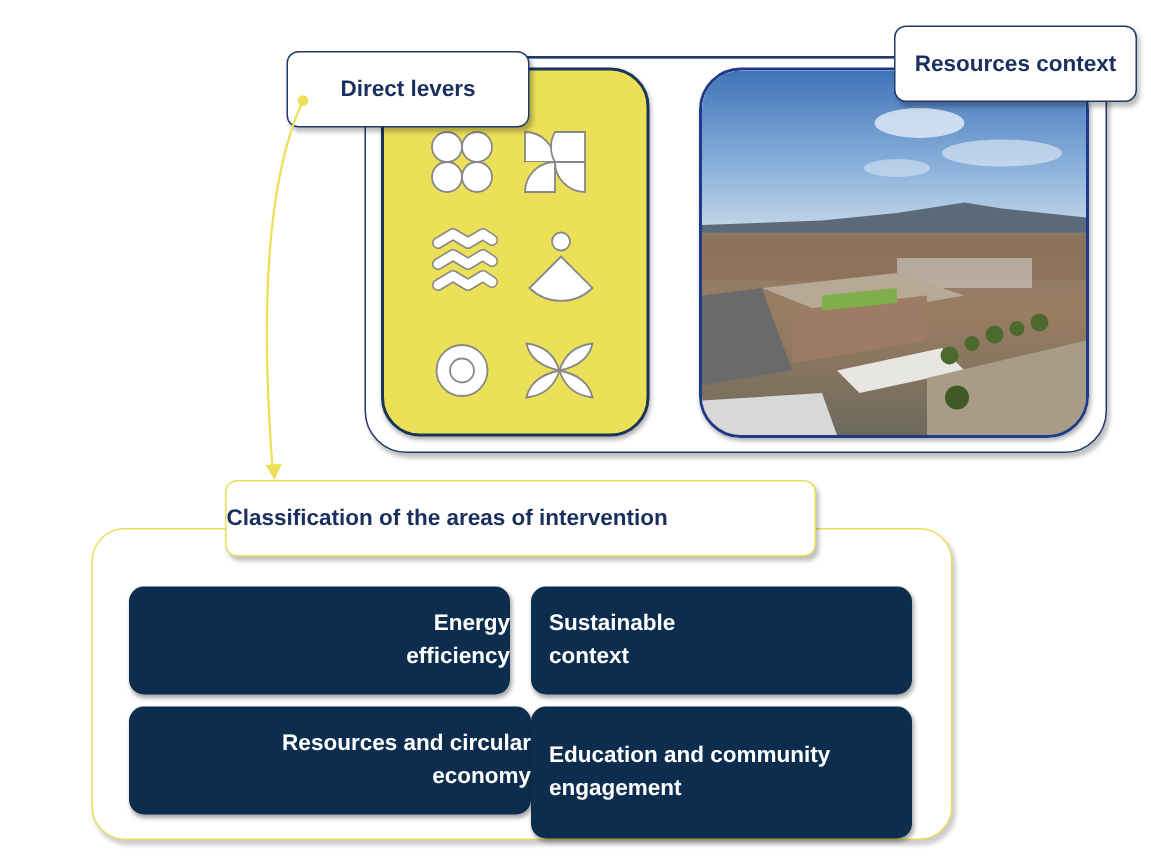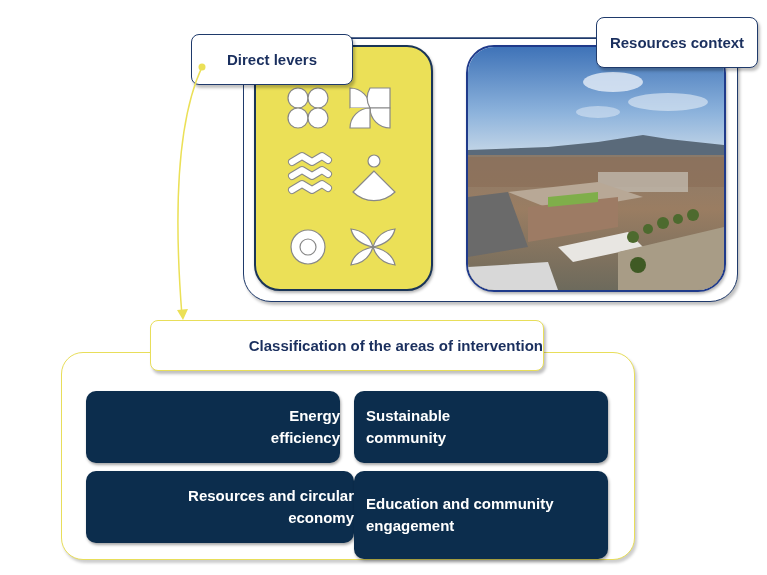--- a/index.html
+++ b/index.html
@@ -35,21 +35,21 @@
   
   .outer-bottom {
     left: 61px; top: 352px; width: 572px; height: 206px;
     border: 1.5px solid #e8de5a; border-radius: 22px; background: #fff;
     box-shadow: 2px 3px 3px rgba(0,0,0,0.2);
   }
   .lbl-classif {
     left: 150px; top: 320px; width: 392px; height: 49px;
     background: #fff; border: 1.5px solid #e8de5a; border-radius: 8px;
     color: #1a2f5e; font-weight: bold; font-size: 15px;
-    display: flex; align-items: center; justify-content: flex-end;
+    display: flex; align-items: center; justify-content: flex-start;
     box-shadow: 2px 3px 3px rgba(0,0,0,0.25);
   }
   .area-box {
     background: #0c2d4d; color: #ffffff; border-radius: 10px;
     font-weight: bold; font-size: 15px; line-height: 22px;
     display: flex; align-items: center; box-sizing: border-box;
     box-shadow: 1px 2px 3px rgba(0,0,0,0.35);
   }
   .area-left { justify-content: flex-end; text-align: right; padding-right: 0; }
   .area-right { justify-content: flex-start; text-align: left; padding-left: 12px; }
@@ -174,21 +174,21 @@
 <div class="abs lbl-classif">
   <span>Classification of the areas of intervention</span>
 </div>
 
 <div class="abs area-box area-left a1">
   <span class="area-text">Energy
 efficiency</span>
 </div>
 <div class="abs area-box area-right a2">
   <span class="area-text">Sustainable
-community</span>
+context</span>
 </div>
 <div class="abs area-box area-left a3">
   <span class="area-text">Resources and circular
 economy</span>
 </div>
 <div class="abs area-box area-right a4">
   <span class="area-text">Education and community
 engagement</span>
 </div>
 

